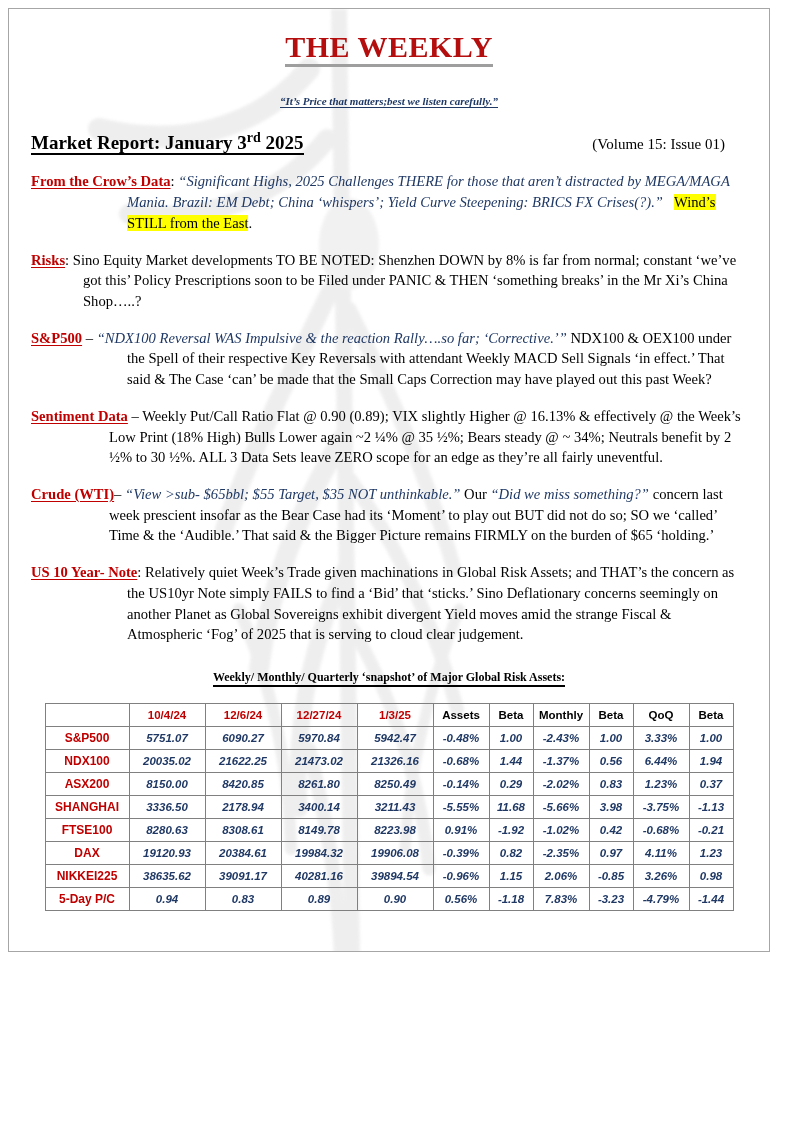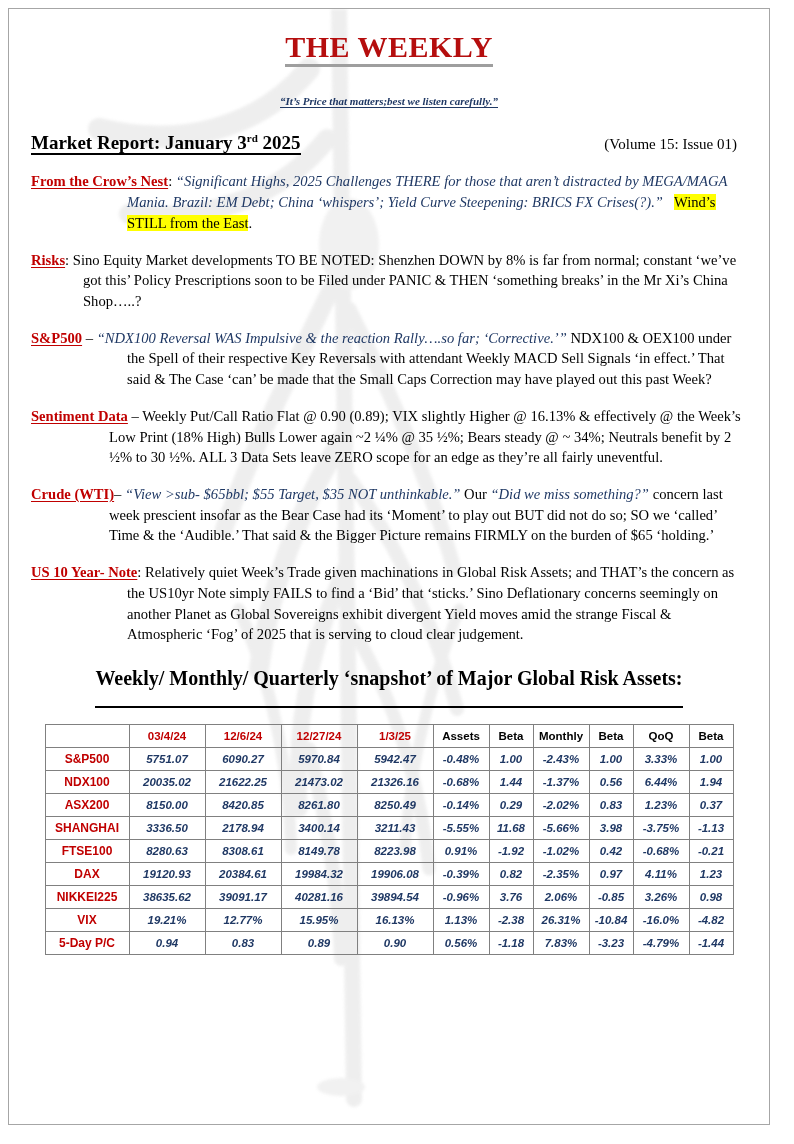--- a/index.html
+++ b/index.html
@@ -13,21 +13,21 @@
     height: 1144px;
     position: relative;
     font-family: "Liberation Serif", serif;
     overflow: hidden;
   }
   #page {
     position: absolute;
     left: 8px;
     top: 8px;
     width: 762px;
-    height: 1117px;
+    height: 944px;
     border: 1px solid #a6a6a6;
     box-sizing: border-box;
     background: #ffffff;
     overflow: hidden;
   }
   
   #watermark {
     position: absolute;
     left: 0; top: 0;
     width: 762px; height: 1128px;
@@ -81,28 +81,28 @@
   }
   .reportline .mr {
     font-size: 19px;
     font-weight: bold;
     color: #000000;
     border-bottom: 2px solid #000000;
     padding-bottom: 0px;
     line-height: 1.15;
   }
   .reportline .mr sup {
-    font-size: 11px;
+    font-size: 14px;
     vertical-align: super;
     line-height: 0;
   }
   .reportline .vol {
     font-size: 15px;
     color: #000000;
-    margin-right: 10px;
+    margin-right: 22px;
     white-space: nowrap;
   }
 
   
   .section {
     margin-top: 16px;
     font-size: 14.6px;
     line-height: 1.42;
     color: #000000;
     text-align: left;
@@ -129,25 +129,25 @@
     background: #FFFF00;
   }
 
   
   .tbl-heading {
     margin-top: 22px;
     text-align: center;
   }
   .tbl-heading span {
     display: inline-block;
-    font-size: 20px;
+    font-size: 12px;
     font-weight: bold;
     color: #000000;
     border-bottom: 2px solid #000000;
-    padding-bottom: 16px;
+    padding-bottom: 0px;
   }
 
   
   .tbl-wrap {
     margin-top: 16px;
     display: flex;
     justify-content: center;
   }
   table.snapshot {
     border-collapse: collapse;
@@ -225,21 +225,21 @@
       <span class="tagline">“It’s Price that matters;best we listen carefully.”</span>
     </div>
 
     <div class="reportline">
       <div class="mr"><span>Market Report: January 3</span><sup>rd</sup><span> 2025</span></div>
       <div class="vol">(Volume 15: Issue 01)</div>
     </div>
 
     <div class="section wide">
       <p>
-        <span class="hd">From the Crow’s Nest</span><span>: </span><span class="it-blue">“Significant Highs, 2025 Challenges THERE for those that aren’t distracted by MEGA/MAGA Mania. Brazil: EM Debt; China ‘whispers’; Yield Curve Steepening: BRICS FX Crises(?).”</span>&nbsp;&nbsp;&nbsp;<span class="hl">Wind’s STILL from the East</span><span>.</span>
+        <span class="hd">From the Crow’s Data</span><span>: </span><span class="it-blue">“Significant Highs, 2025 Challenges THERE for those that aren’t distracted by MEGA/MAGA Mania. Brazil: EM Debt; China ‘whispers’; Yield Curve Steepening: BRICS FX Crises(?).”</span>&nbsp;&nbsp;&nbsp;<span class="hl">Wind’s STILL from the East</span><span>.</span>
       </p>
     </div>
 
     <div class="section narrow">
       <p>
         <span class="hd">Risks</span><span>: Sino Equity Market developments TO BE NOTED: Shenzhen DOWN by 8% is far from normal; constant ‘we’ve got this’ Policy Prescriptions soon to be Filed under PANIC &amp; THEN ‘something breaks’ in the Mr Xi’s China Shop…..?</span>
       </p>
     </div>
 
     <div class="section wide">
@@ -281,21 +281,21 @@
           <col class="cm">
             <col class="cb">
             <col class="cm">
             <col class="cb">
             <col class="cm">
             <col class="cb">
         </colgroup>
         <thead>
           <tr id="hrow">
               <th class="corner"></th>
-              <th class="date-h">03/4/24</th>
+              <th class="date-h">10/4/24</th>
               <th class="date-h">12/6/24</th>
               <th class="date-h">12/27/24</th>
               <th class="date-h">1/3/25</th>
               <th class="metric-h">Assets</th>
               <th class="metric-h">Beta</th>
               <th class="metric-h">Monthly</th>
               <th class="metric-h">Beta</th>
               <th class="metric-h">QoQ</th>
               <th class="metric-h">Beta</th>
             </tr>
@@ -379,38 +379,25 @@
               <td class="val">4.11%</td>
               <td class="val">1.23</td>
             </tr>
             <tr>
               <td class="rowlabel">NIKKEI225</td>
               <td class="val">38635.62</td>
               <td class="val">39091.17</td>
               <td class="val">40281.16</td>
               <td class="val">39894.54</td>
               <td class="val">-0.96%</td>
-              <td class="val">3.76</td>
+              <td class="val">1.15</td>
               <td class="val">2.06%</td>
               <td class="val">-0.85</td>
               <td class="val">3.26%</td>
               <td class="val">0.98</td>
-            </tr>
-            <tr>
-              <td class="rowlabel">VIX</td>
-              <td class="val">19.21%</td>
-              <td class="val">12.77%</td>
-              <td class="val">15.95%</td>
-              <td class="val">16.13%</td>
-              <td class="val">1.13%</td>
-              <td class="val">-2.38</td>
-              <td class="val">26.31%</td>
-              <td class="val">-10.84</td>
-              <td class="val">-16.0%</td>
-              <td class="val">-4.82</td>
             </tr>
             <tr>
               <td class="rowlabel">5-Day P/C</td>
               <td class="val">0.94</td>
               <td class="val">0.83</td>
               <td class="val">0.89</td>
               <td class="val">0.90</td>
               <td class="val">0.56%</td>
               <td class="val">-1.18</td>
               <td class="val">7.83%</td>

